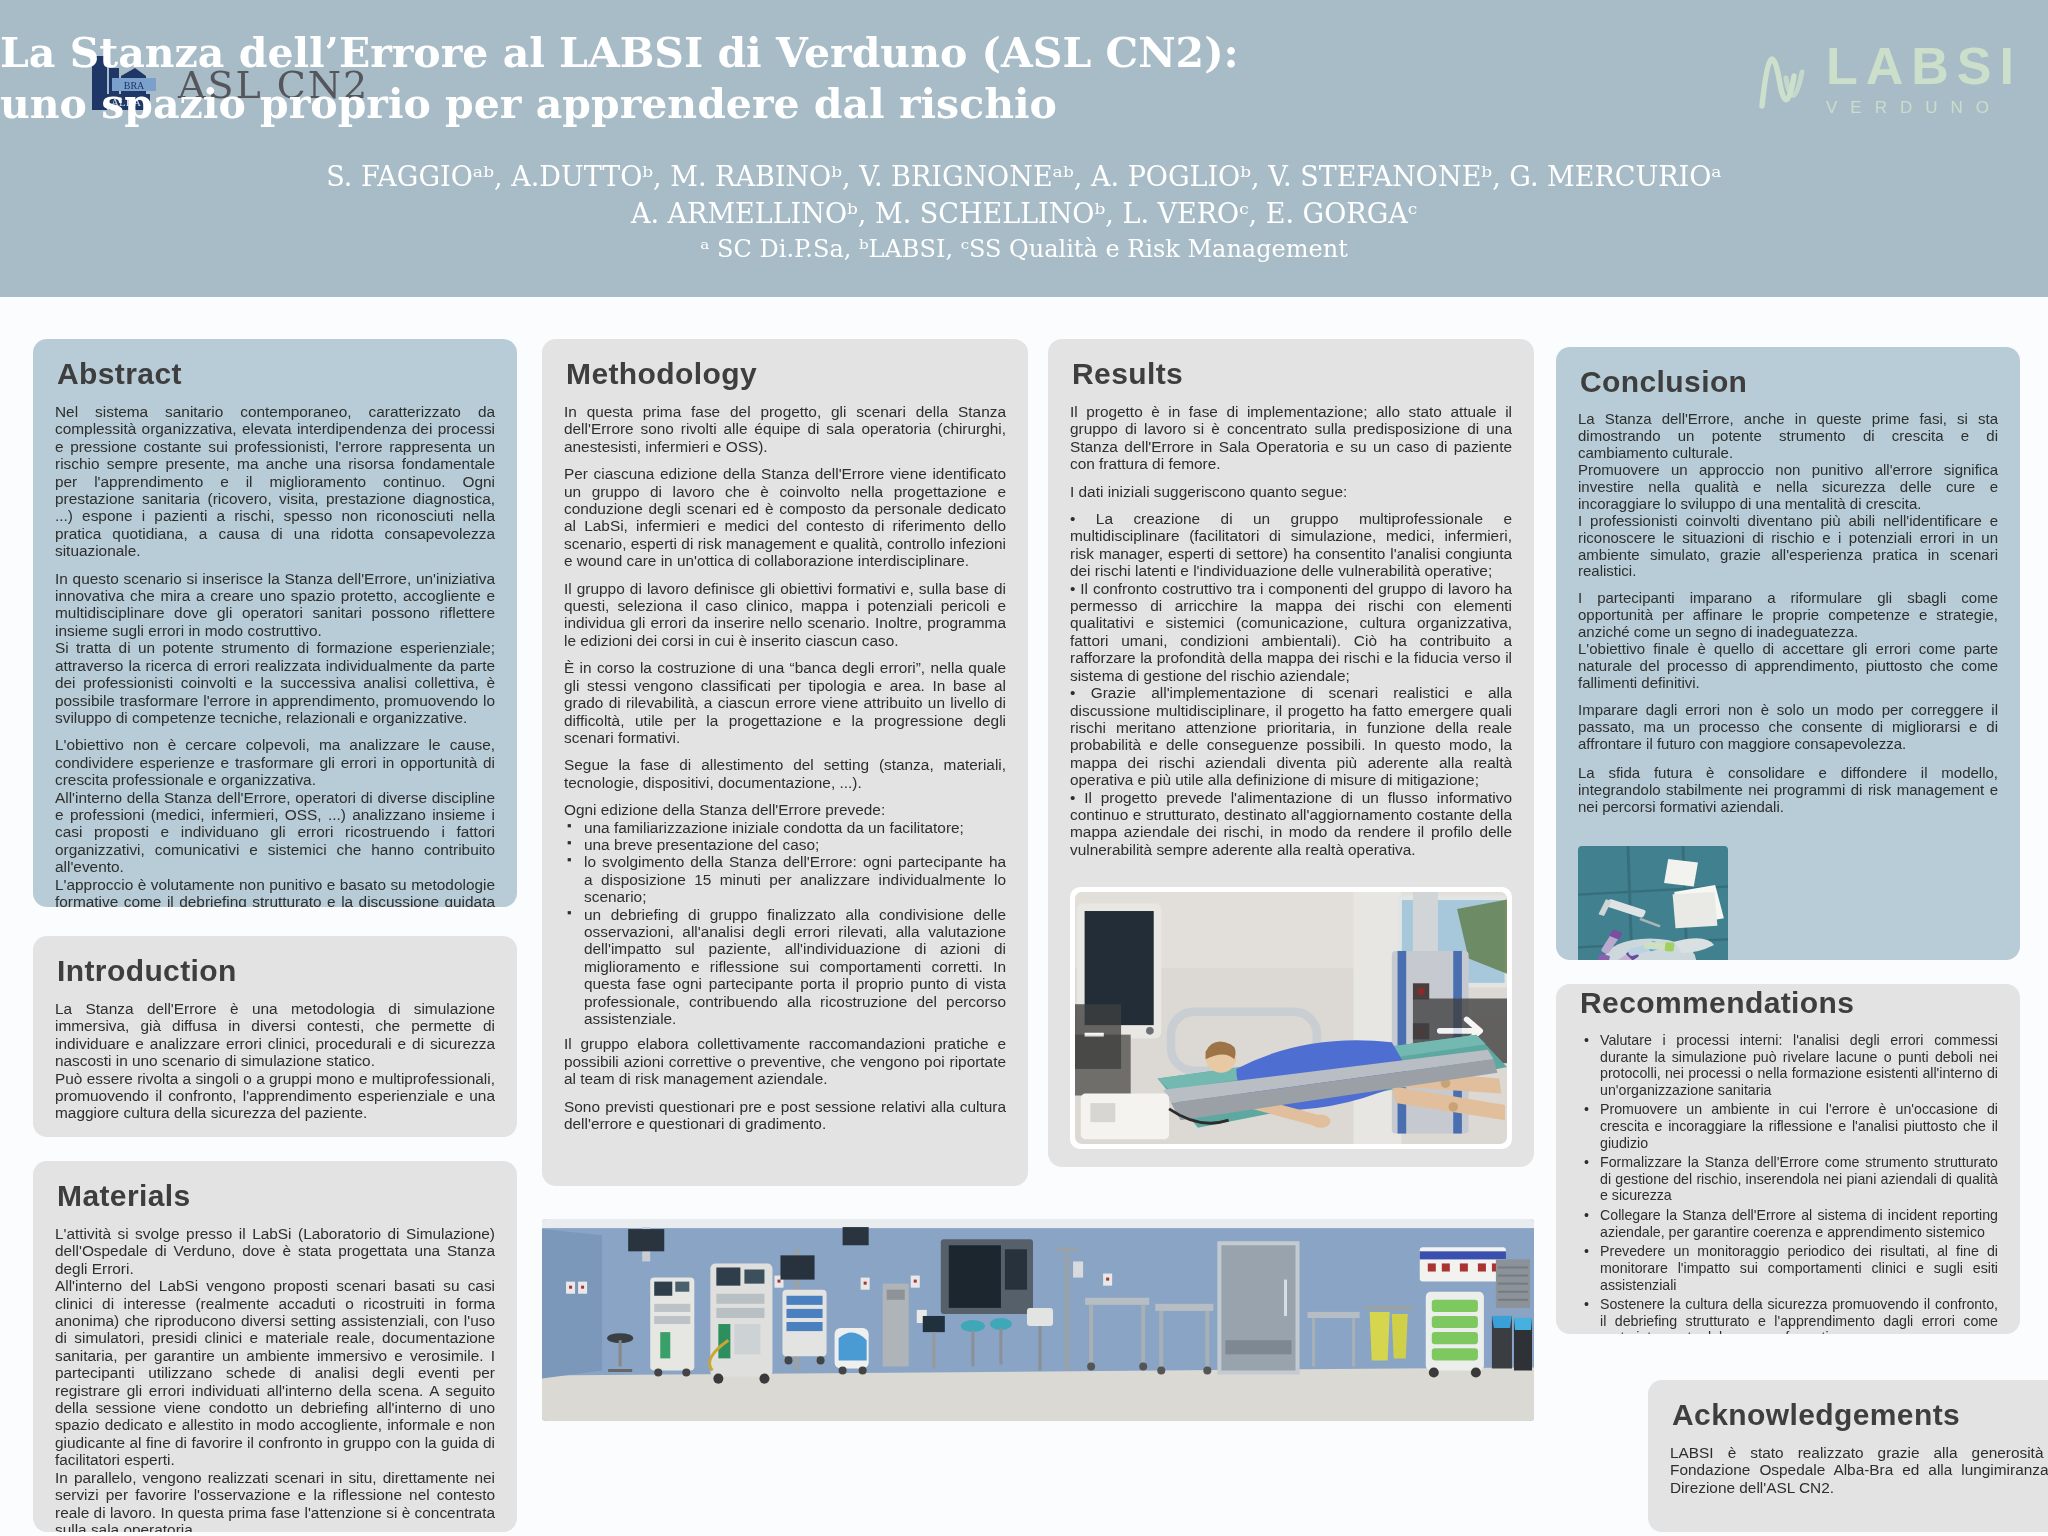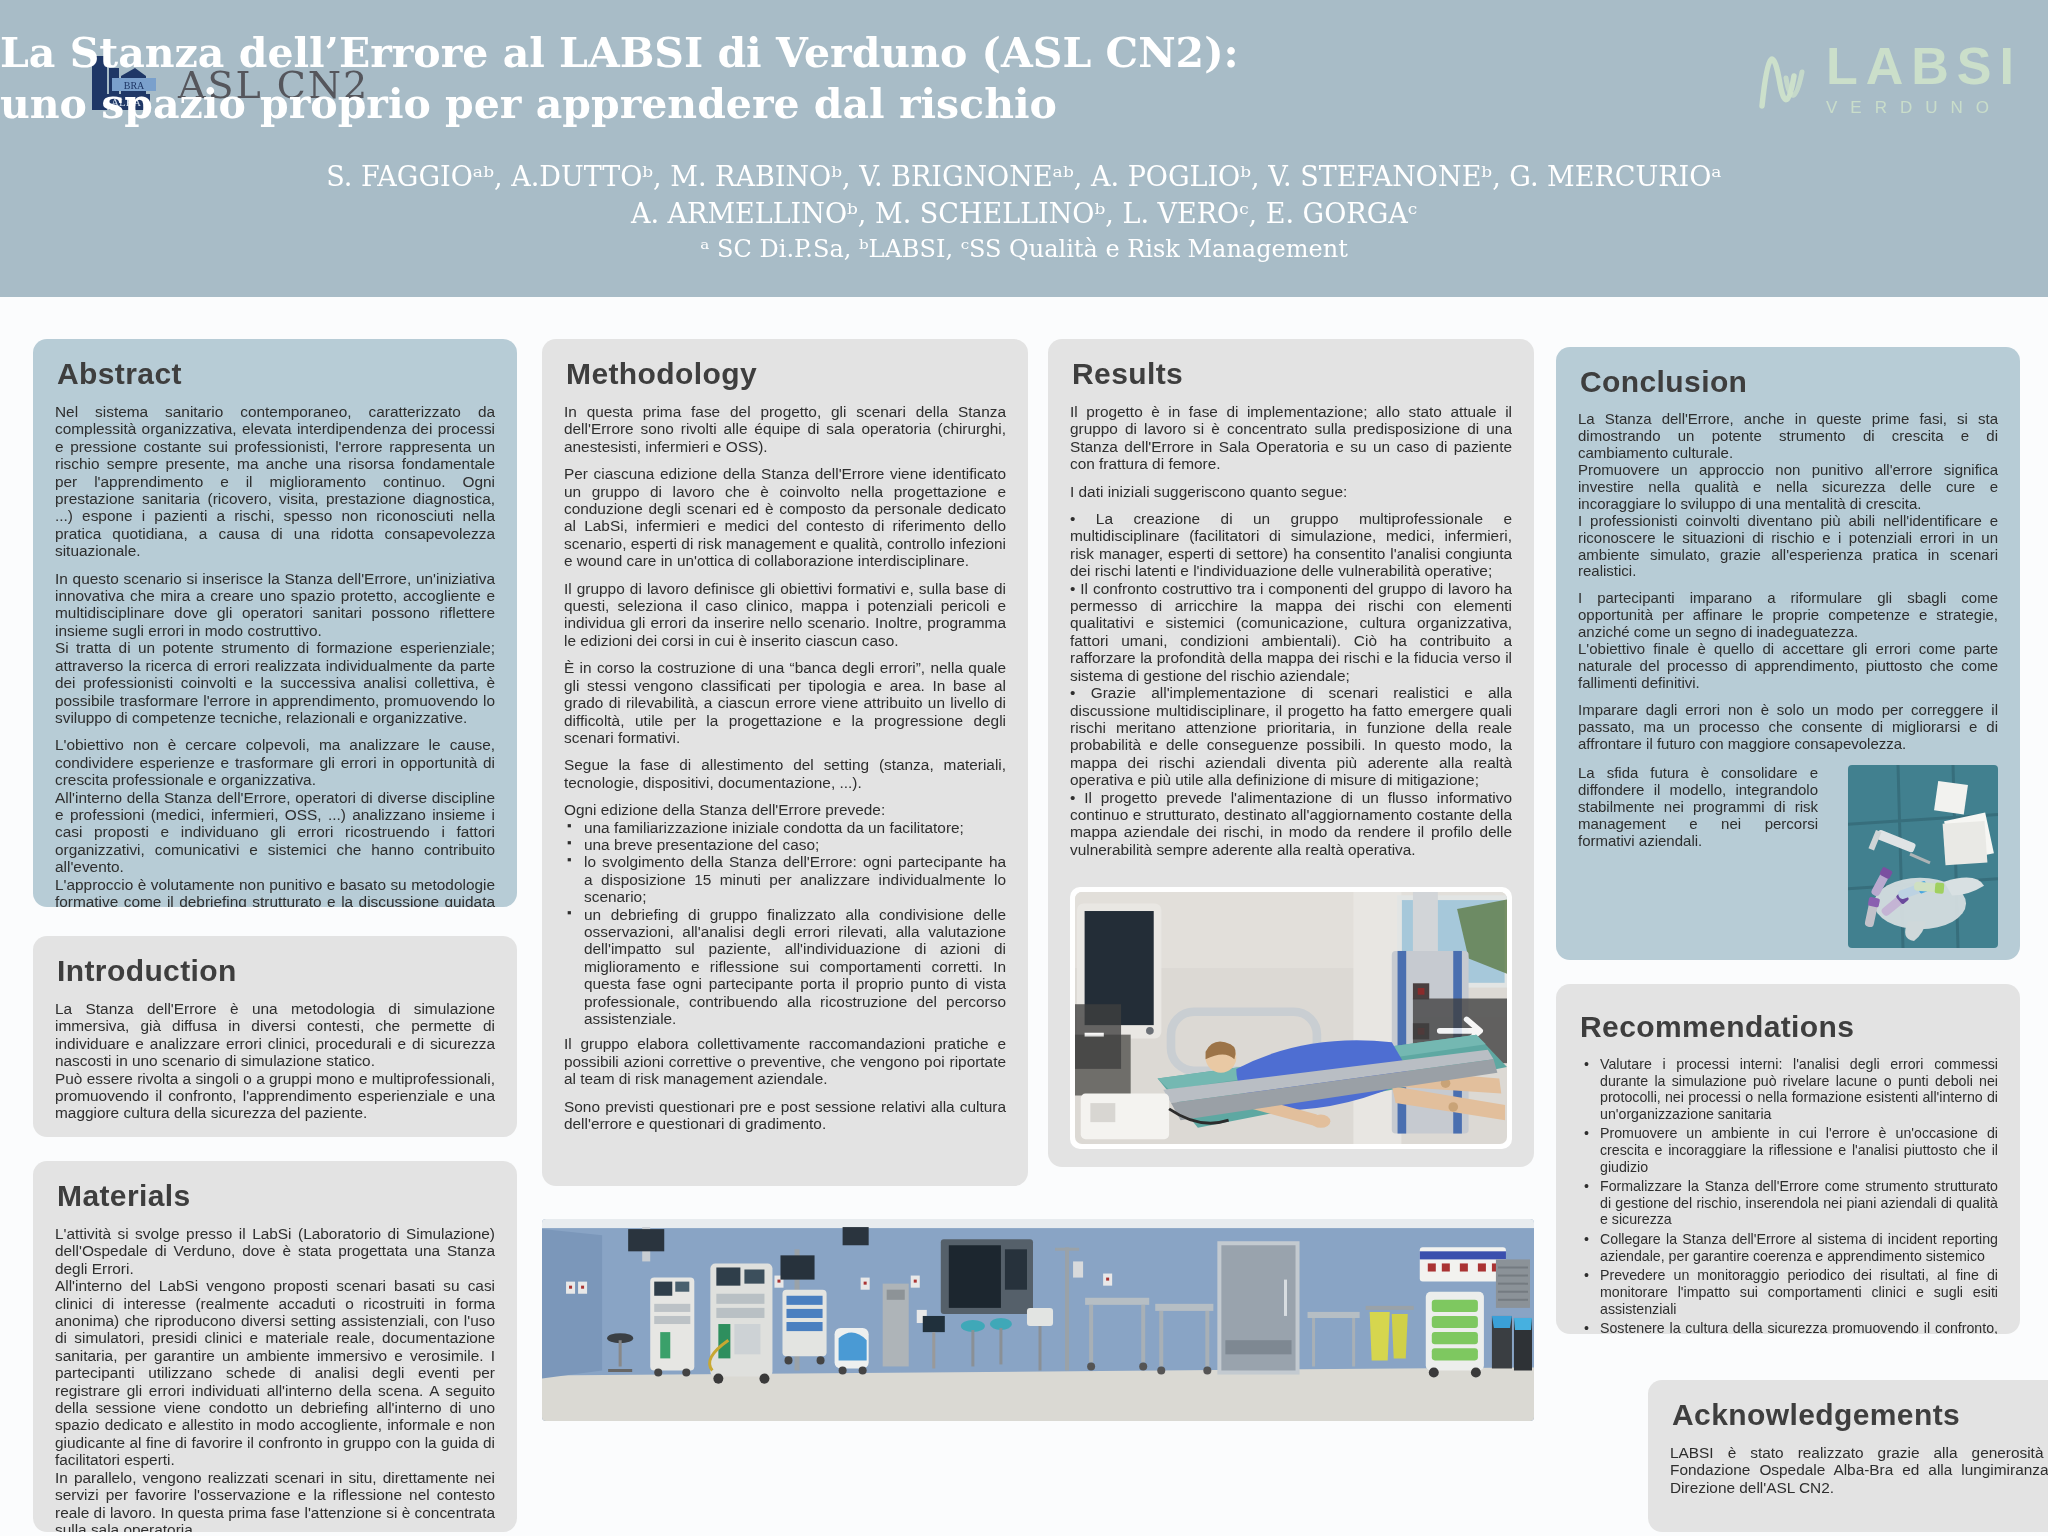--- a/index.html
+++ b/index.html
@@ -36,25 +36,25 @@
   ul.dots li { position:relative; padding-left:22px; margin:0 0 3px 0; font-size:14.2px; line-height:1.17; }
   ul.dots li::before { content:"•"; position:absolute; left:6px; top:0; }
 
   #abstract { left:33px; top:339px; width:484px; height:568px; }
   #introduction { left:33px; top:936px; width:484px; height:201px; }
   #materials { left:33px; top:1161px; width:484px; height:371px; }
   #methodology { left:542px; top:339px; width:486px; height:847px; }
   #results { left:1048px; top:339px; width:486px; height:828px; display:flex; flex-direction:column; }
   #results .body { flex:1 1 auto; overflow:hidden; }
   #conclusion { left:1556px; top:347px; width:464px; height:613px; }
-  #recommendations { left:1556px; top:984px; width:464px; height:350px; padding-top:26px; }
+  #recommendations { left:1556px; top:984px; width:464px; height:350px; padding-top:2px; }
   #acknowledgements { left:1648px; top:1380px; width:464px; height:152px; }
   #conclusion p { font-size:15px; }
 
-  .conclusion-bottom { display:flex; gap:30px; align-items:flex-start; margin-top:2px; }
+  .conclusion-bottom { display:flex; gap:30px; align-items:flex-start; margin-top:2px;flex-direction:column; }
   .conclusion-bottom p { flex:1 1 auto; }
   .supplies-photo { flex:0 0 150px; width:150px; height:183px; border-radius:4px; overflow:hidden; }
 
   .results-photo { flex:0 0 auto; height:262px; margin-top:8px; background:#ffffff; border-radius:10px;
                    padding:5px; box-sizing:border-box; }
   .results-photo svg { width:100%; height:100%; border-radius:7px; display:block; }
 
   .panorama { position:absolute; left:542px; top:1219px; width:992px; height:202px; border-radius:4px;
               overflow:hidden; }
   .panorama svg, .supplies-photo svg { width:100%; height:100%; display:block; }

